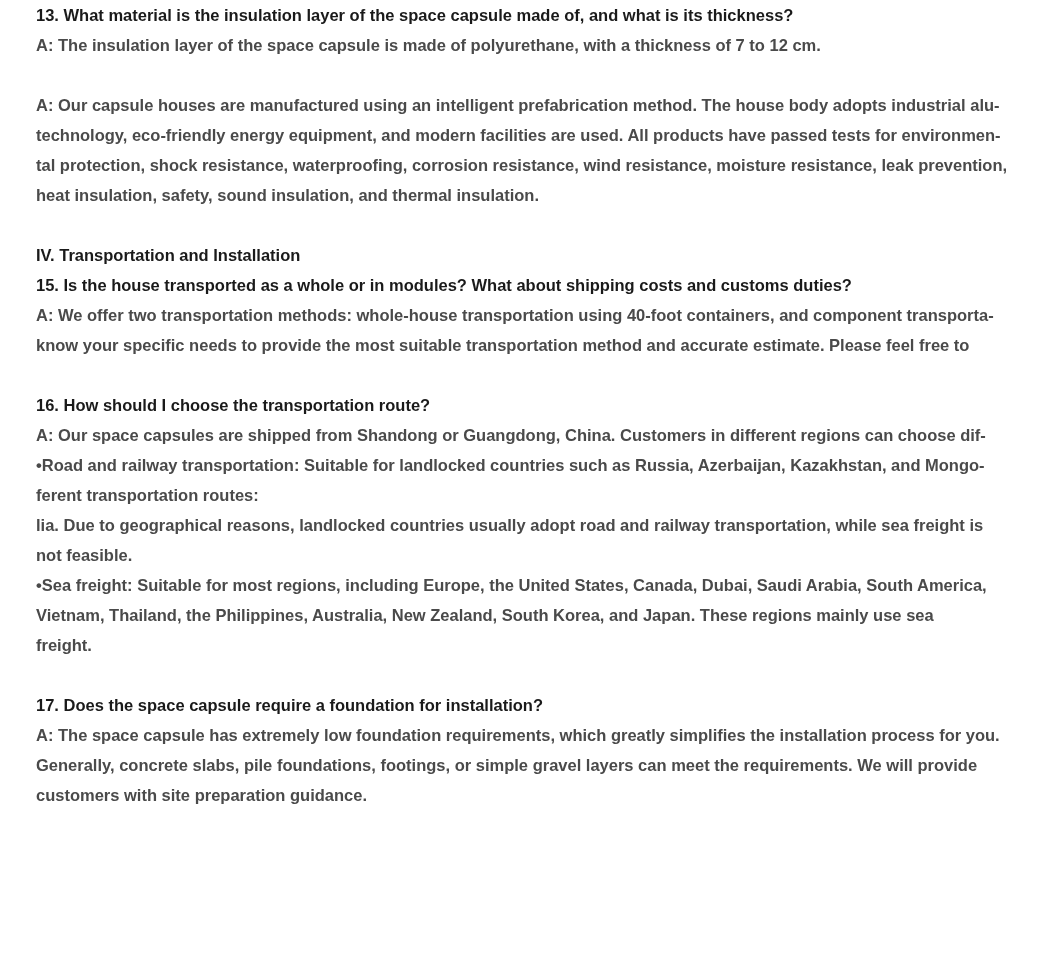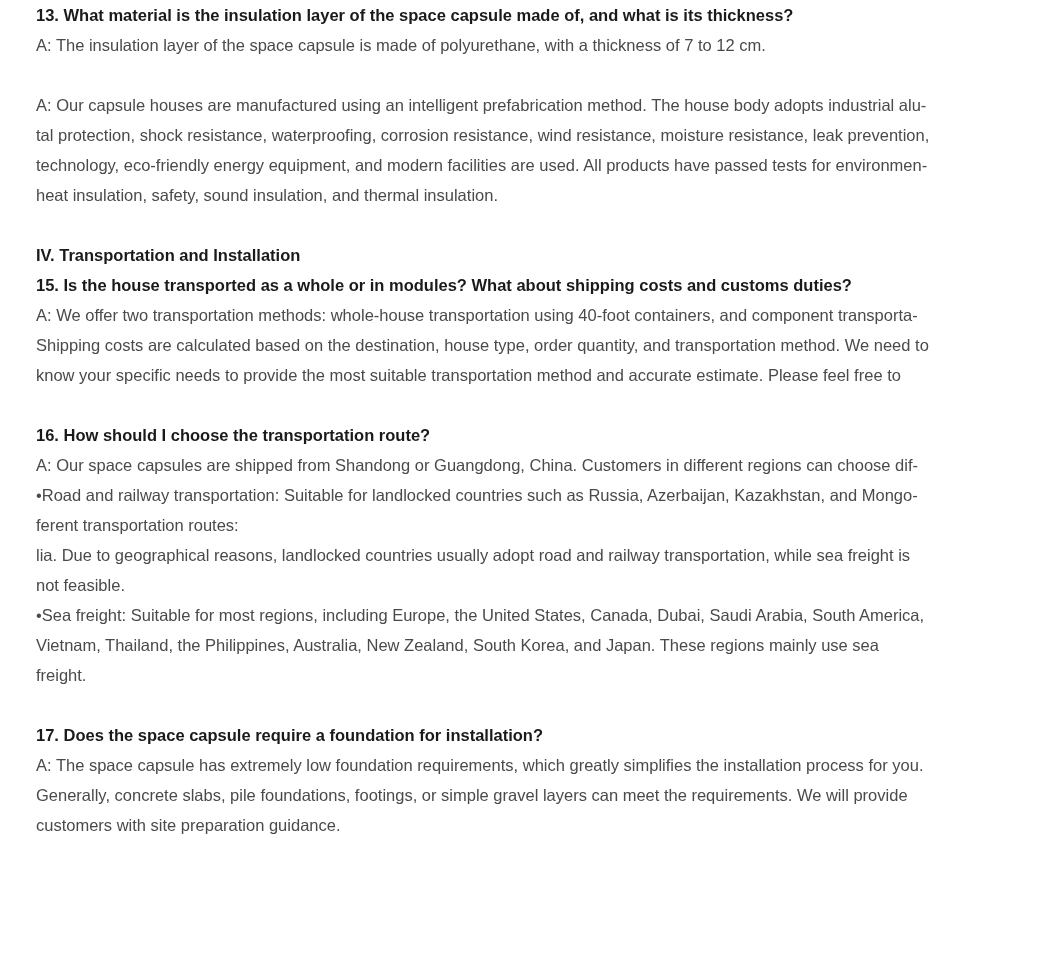--- a/index.html
+++ b/index.html
@@ -19,46 +19,45 @@
     width: 1060px;
     height: 972px;
     padding: 0 40px 0 36px;
   }
   .line {
     height: 30px;
     line-height: 30px;
     font-size: 16.5px;
     white-space: pre;
     color: var(--body-color);
-    font-weight: 400;
+    font-weight: 700;
   }
   .line.heading {
     color: var(--heading-color);
     font-weight: 700;
   }
   .spacer {
     height: 30px;
   }
 </style>
 </head>
 <body>
 
 <main class="doc">
     <div class="line heading">13. What material is the insulation layer of the space capsule made of, and what is its thickness?</div>
     <div class="line">A: The insulation layer of the space capsule is made of polyurethane, with a thickness of 7 to 12 cm.</div>
     <div class="spacer"></div>
     <div class="line">A: Our capsule houses are manufactured using an intelligent prefabrication method. The house body adopts industrial alu-</div>
+    <div class="line">technology, eco-friendly energy equipment, and modern facilities are used. All products have passed tests for environmen-</div>
     <div class="line">tal protection, shock resistance, waterproofing, corrosion resistance, wind resistance, moisture resistance, leak prevention,</div>
-    <div class="line">technology, eco-friendly energy equipment, and modern facilities are used. All products have passed tests for environmen-</div>
     <div class="line">heat insulation, safety, sound insulation, and thermal insulation.</div>
     <div class="spacer"></div>
     <div class="line heading">IV. Transportation and Installation</div>
     <div class="line heading">15. Is the house transported as a whole or in modules? What about shipping costs and customs duties?</div>
     <div class="line">A: We offer two transportation methods: whole-house transportation using 40-foot containers, and component transporta-</div>
-    <div class="line">Shipping costs are calculated based on the destination, house type, order quantity, and transportation method. We need to</div>
     <div class="line">know your specific needs to provide the most suitable transportation method and accurate estimate. Please feel free to</div>
     <div class="spacer"></div>
     <div class="line heading">16. How should I choose the transportation route?</div>
     <div class="line">A: Our space capsules are shipped from Shandong or Guangdong, China. Customers in different regions can choose dif-</div>
     <div class="line">•Road and railway transportation: Suitable for landlocked countries such as Russia, Azerbaijan, Kazakhstan, and Mongo-</div>
     <div class="line">ferent transportation routes:</div>
     <div class="line">lia. Due to geographical reasons, landlocked countries usually adopt road and railway transportation, while sea freight is</div>
     <div class="line">not feasible.</div>
     <div class="line">•Sea freight: Suitable for most regions, including Europe, the United States, Canada, Dubai, Saudi Arabia, South America,</div>
     <div class="line">Vietnam, Thailand, the Philippines, Australia, New Zealand, South Korea, and Japan. These regions mainly use sea</div>

